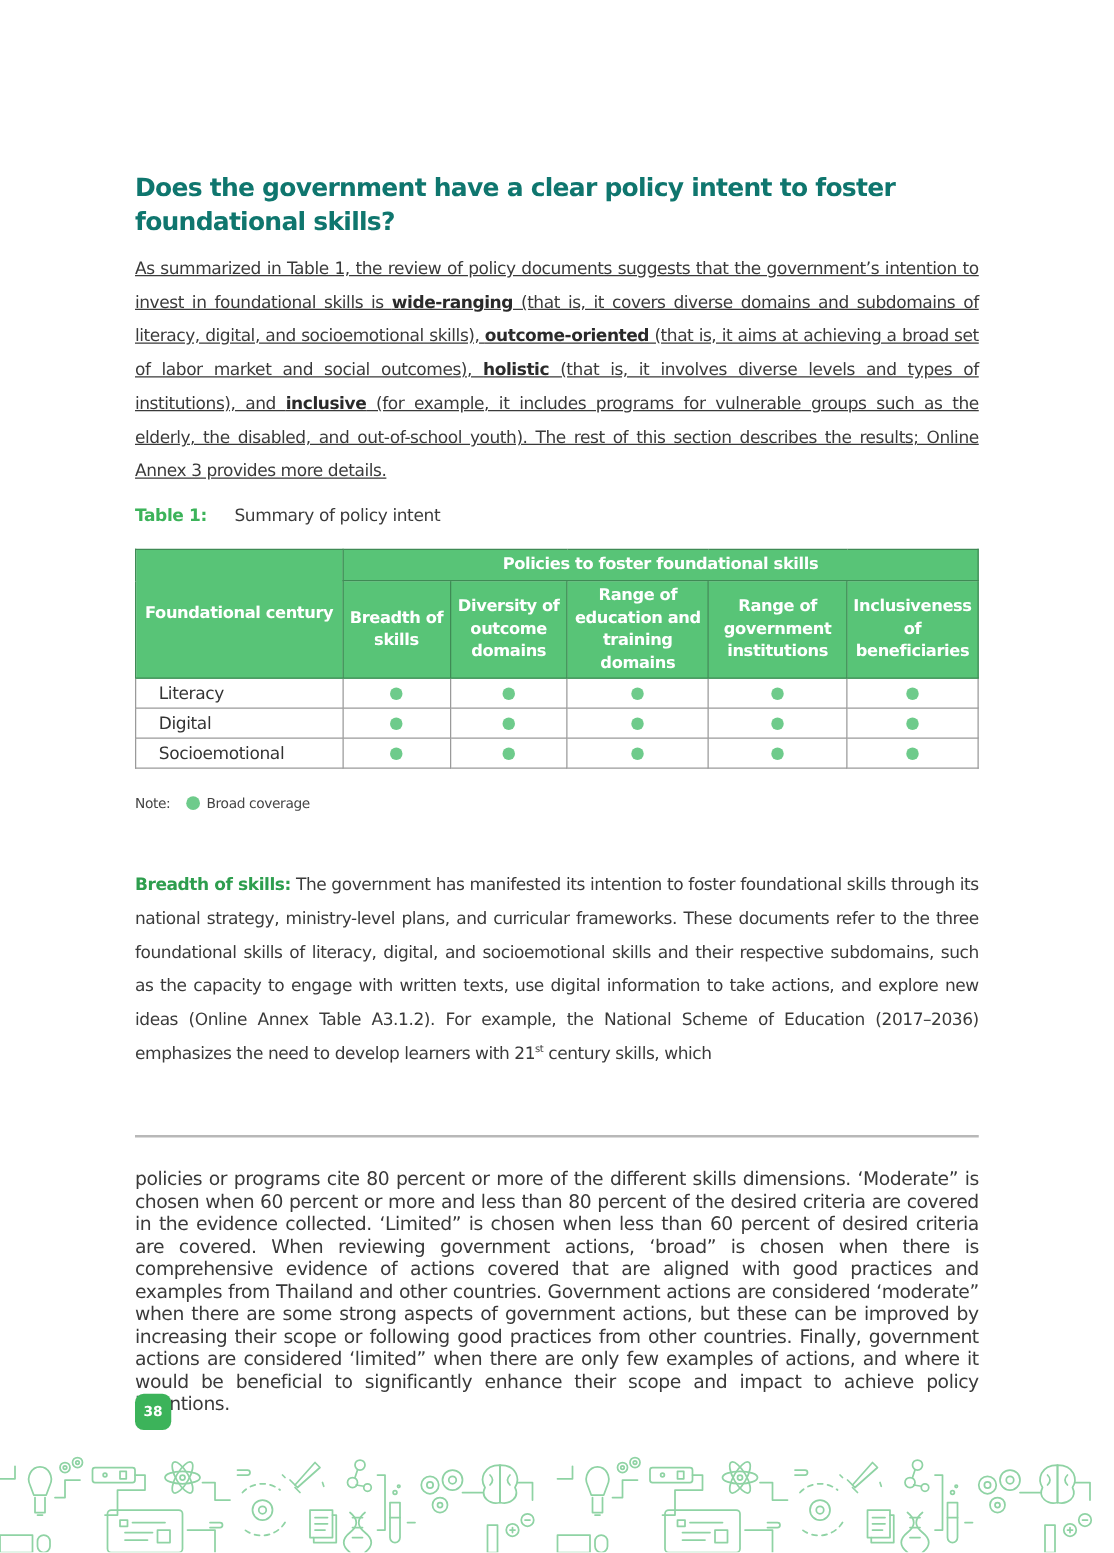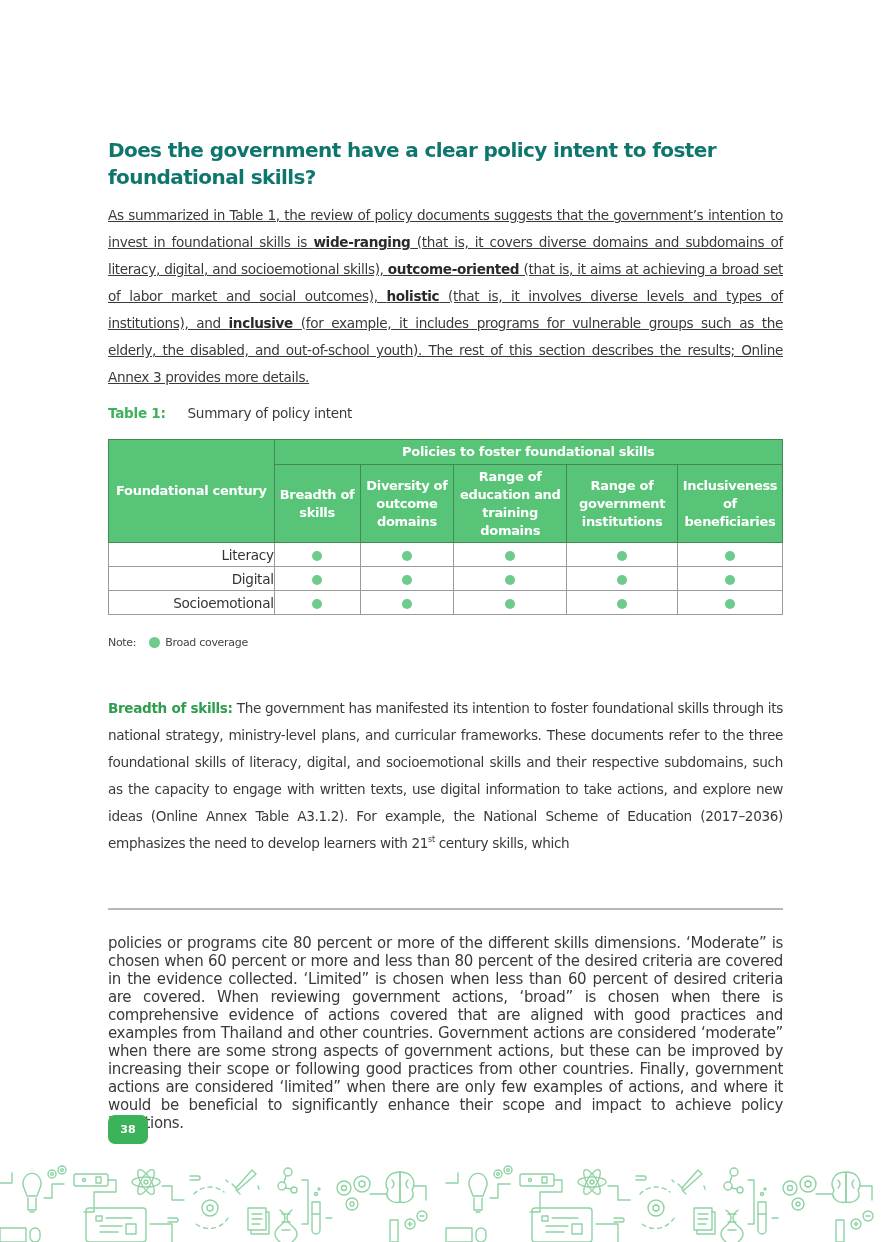--- a/index.html
+++ b/index.html
@@ -36,39 +36,39 @@
   table.policy th {
     background: #58c477; color: #ffffff; font-weight: bold; font-size: 13px;
     line-height: 18px; text-align: center; border: 1px solid #3f8a55; letter-spacing: -0.3px;
   }
   table.policy th.group { height: 25px; margin-top: 22px; }
   table.policy th.sub { height: 78px; padding: 0 2px; }
   table.policy td {
     border: 1px solid #9a9a9a; height: 24px; font-size: 13.6px; color: #333;
     text-align: center; letter-spacing: -0.3px;
   }
-  table.policy td.rowlabel { text-align: right; padding-left: 6px; }
+  table.policy td.rowlabel { text-align: left; padding-left: 18px; }
   .dot { display: inline-block; width: 10px; height: 10px; border-radius: 50%; background: #6ecb8b; vertical-align: middle; }
 
   .note {
     position: absolute; left: 108px; top: 636px; font-family: "DejaVu Sans", sans-serif;
     font-size: 11px; color: #444; display: flex; align-items: center; letter-spacing: -0.3px;
   }
   .note .dot { width: 11px; height: 11px; margin: 0 5px 0 13px; }
 
   .rule { position: absolute; left: 108px; top: 908px; width: 675px; height: 2px; background: #b8b8b8; }
 
   .footnote {
     position: absolute; left: 108px; top: 934px; width: 675px;
     font-family: "DejaVu Sans", sans-serif; font-size: 15px; line-height: 18px;
     color: #3a3a3a; text-align: justify; letter-spacing: -0.35px;
   }
 
   .page-number {
-    position: absolute; left: 108px; top: 1115px; width: 40px; height: 29px;
+    position: absolute; left: 108px; top: 1115px; width: 29px; height: 29px;
     background: #3cb35a; border-radius: 7px; color: #fff; font-family: "DejaVu Sans", sans-serif;
     font-weight: bold; font-size: 11px; display: flex; align-items: center; justify-content: center;
   }
 
   .footer-art { position: absolute; left: 0; top: 1158px; width: 891px; height: 84px; }
 </style>
 </head>
 <body>
 
 <h1 class="page-title">Does the government have a clear policy intent to foster foundational skills?</h1>

